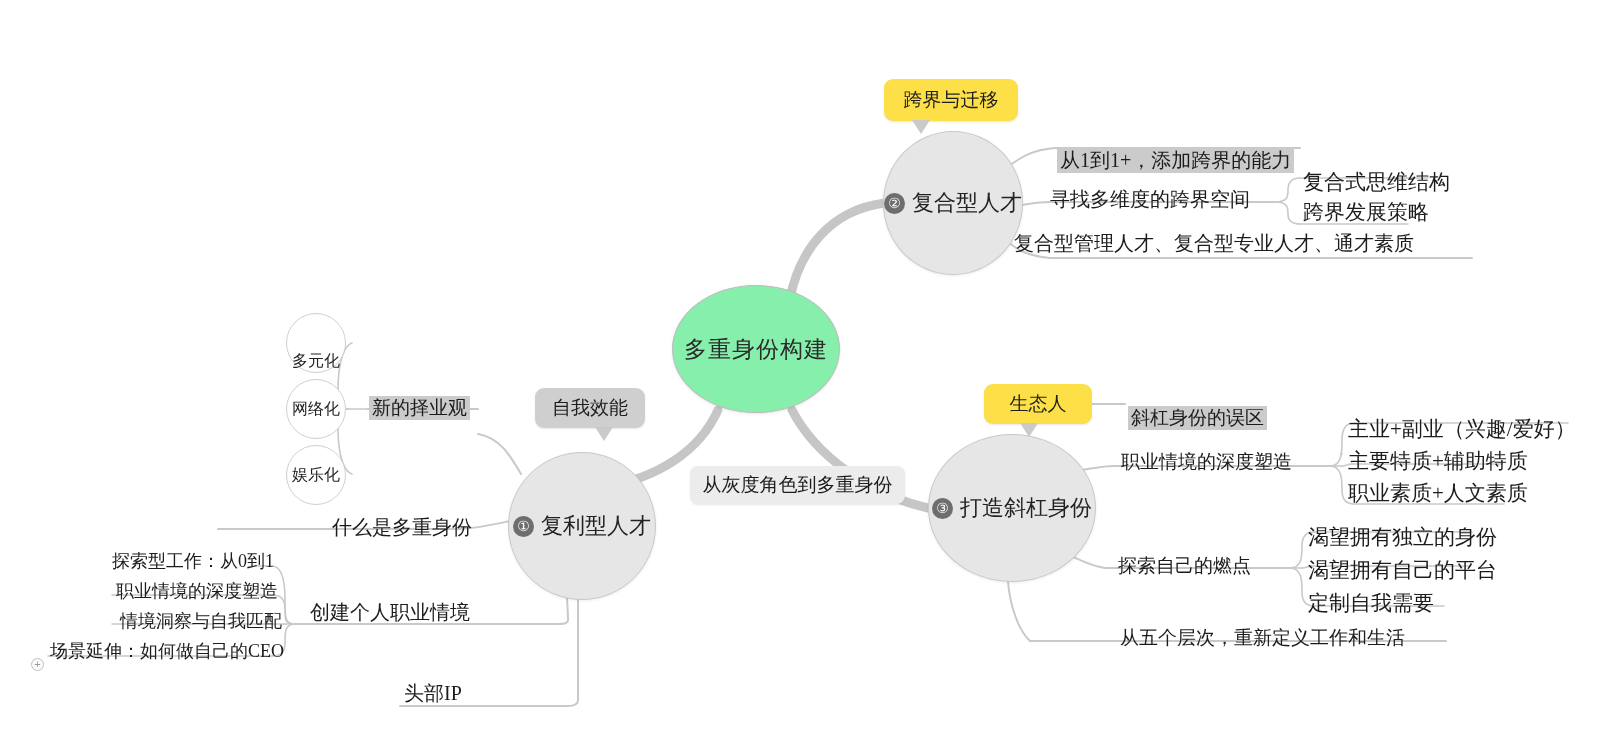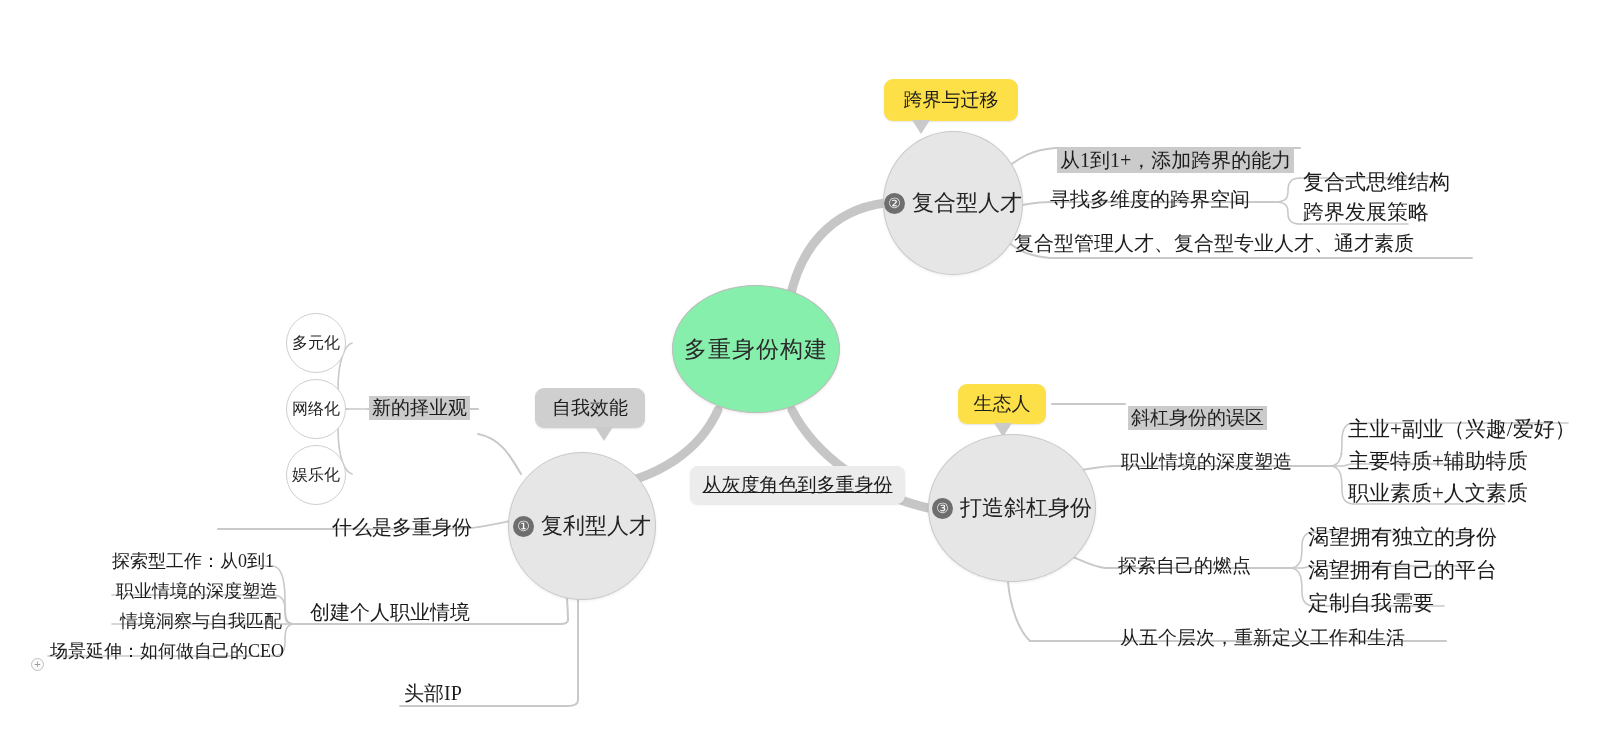--- a/index.html
+++ b/index.html
@@ -231,21 +231,21 @@
 
       <path d="M1008 582 C 1010 605, 1018 630, 1030 641" stroke-width="2"></path>
       <path d="M1030 641 L 1446 641" stroke-width="2"></path>
     </g>
   </svg>
 
   <div class="node center-circle" style="left:672px; top:285px; width:168px; height:128px;">
     <span>多重身份构建</span>
   </div>
 
-  <div class="node callout" style="left:690px; top:466px; width:215px; height:38px; background:#ececec; color:#1c1c1c; font-size:19px; border-radius:8px;text-decoration:underline;">
+  <div class="node callout" style="left:690px; top:466px; width:215px; height:38px; background:#ececec; color:#1c1c1c; font-size:19px; border-radius:8px;">
     <span>从灰度角色到多重身份</span>
   </div>
 
   <div class="node callout" style="left:884px; top:79px; width:134px; height:42px;">
     <span>跨界与迁移</span>
     <i class="tail"></i>
   </div>
 
   <div class="node branch-circle" style="left:883px; top:131px; width:140px; height:144px;">
     <span class="branch-inner">
@@ -283,21 +283,21 @@
     <span class="branch-inner">
       <span class="num-badge">①</span>
       <span>复利型人才</span>
     </span>
   </div>
 
   <div class="node txt t19" style="left:369px; top:396px;">
     <span class="hl">新的择业观</span>
   </div>
 
-  <div class="node mini-circle" style="left:286px; top:313px; width:60px; height:60px;">
+  <div class="node mini-circle" style="left:286px; top:313px; width:60px; height:60px;align-items:flex-end;">
     <span>多元化</span>
   </div>
   <div class="node mini-circle" style="left:286px; top:379px; width:60px; height:60px;">
     <span>网络化</span>
   </div>
   <div class="node mini-circle" style="left:286px; top:445px; width:60px; height:60px;">
     <span>娱乐化</span>
   </div>
 
   <div class="node txt t20" style="left:332px; top:516px;">
@@ -322,21 +322,21 @@
   </div>
 
   <div class="node plus-toggle" style="left:31px; top:658px;">
     <span>+</span>
   </div>
 
   <div class="node txt t20" style="left:404px; top:682px;">
     <span>头部IP</span>
   </div>
 
-  <div class="node callout" style="left:958px; top:384px; width:88px; height:40px;">
+  <div class="node callout" style="left:984px; top:384px; width:108px; height:40px;">
     <span>生态人</span>
     <i class="tail" style="left:36px;"></i>
   </div>
 
   <div class="node branch-circle" style="left:928px; top:434px; width:168px; height:148px;">
     <span class="branch-inner">
       <span class="num-badge">③</span>
       <span>打造斜杠身份</span>
     </span>
   </div>

